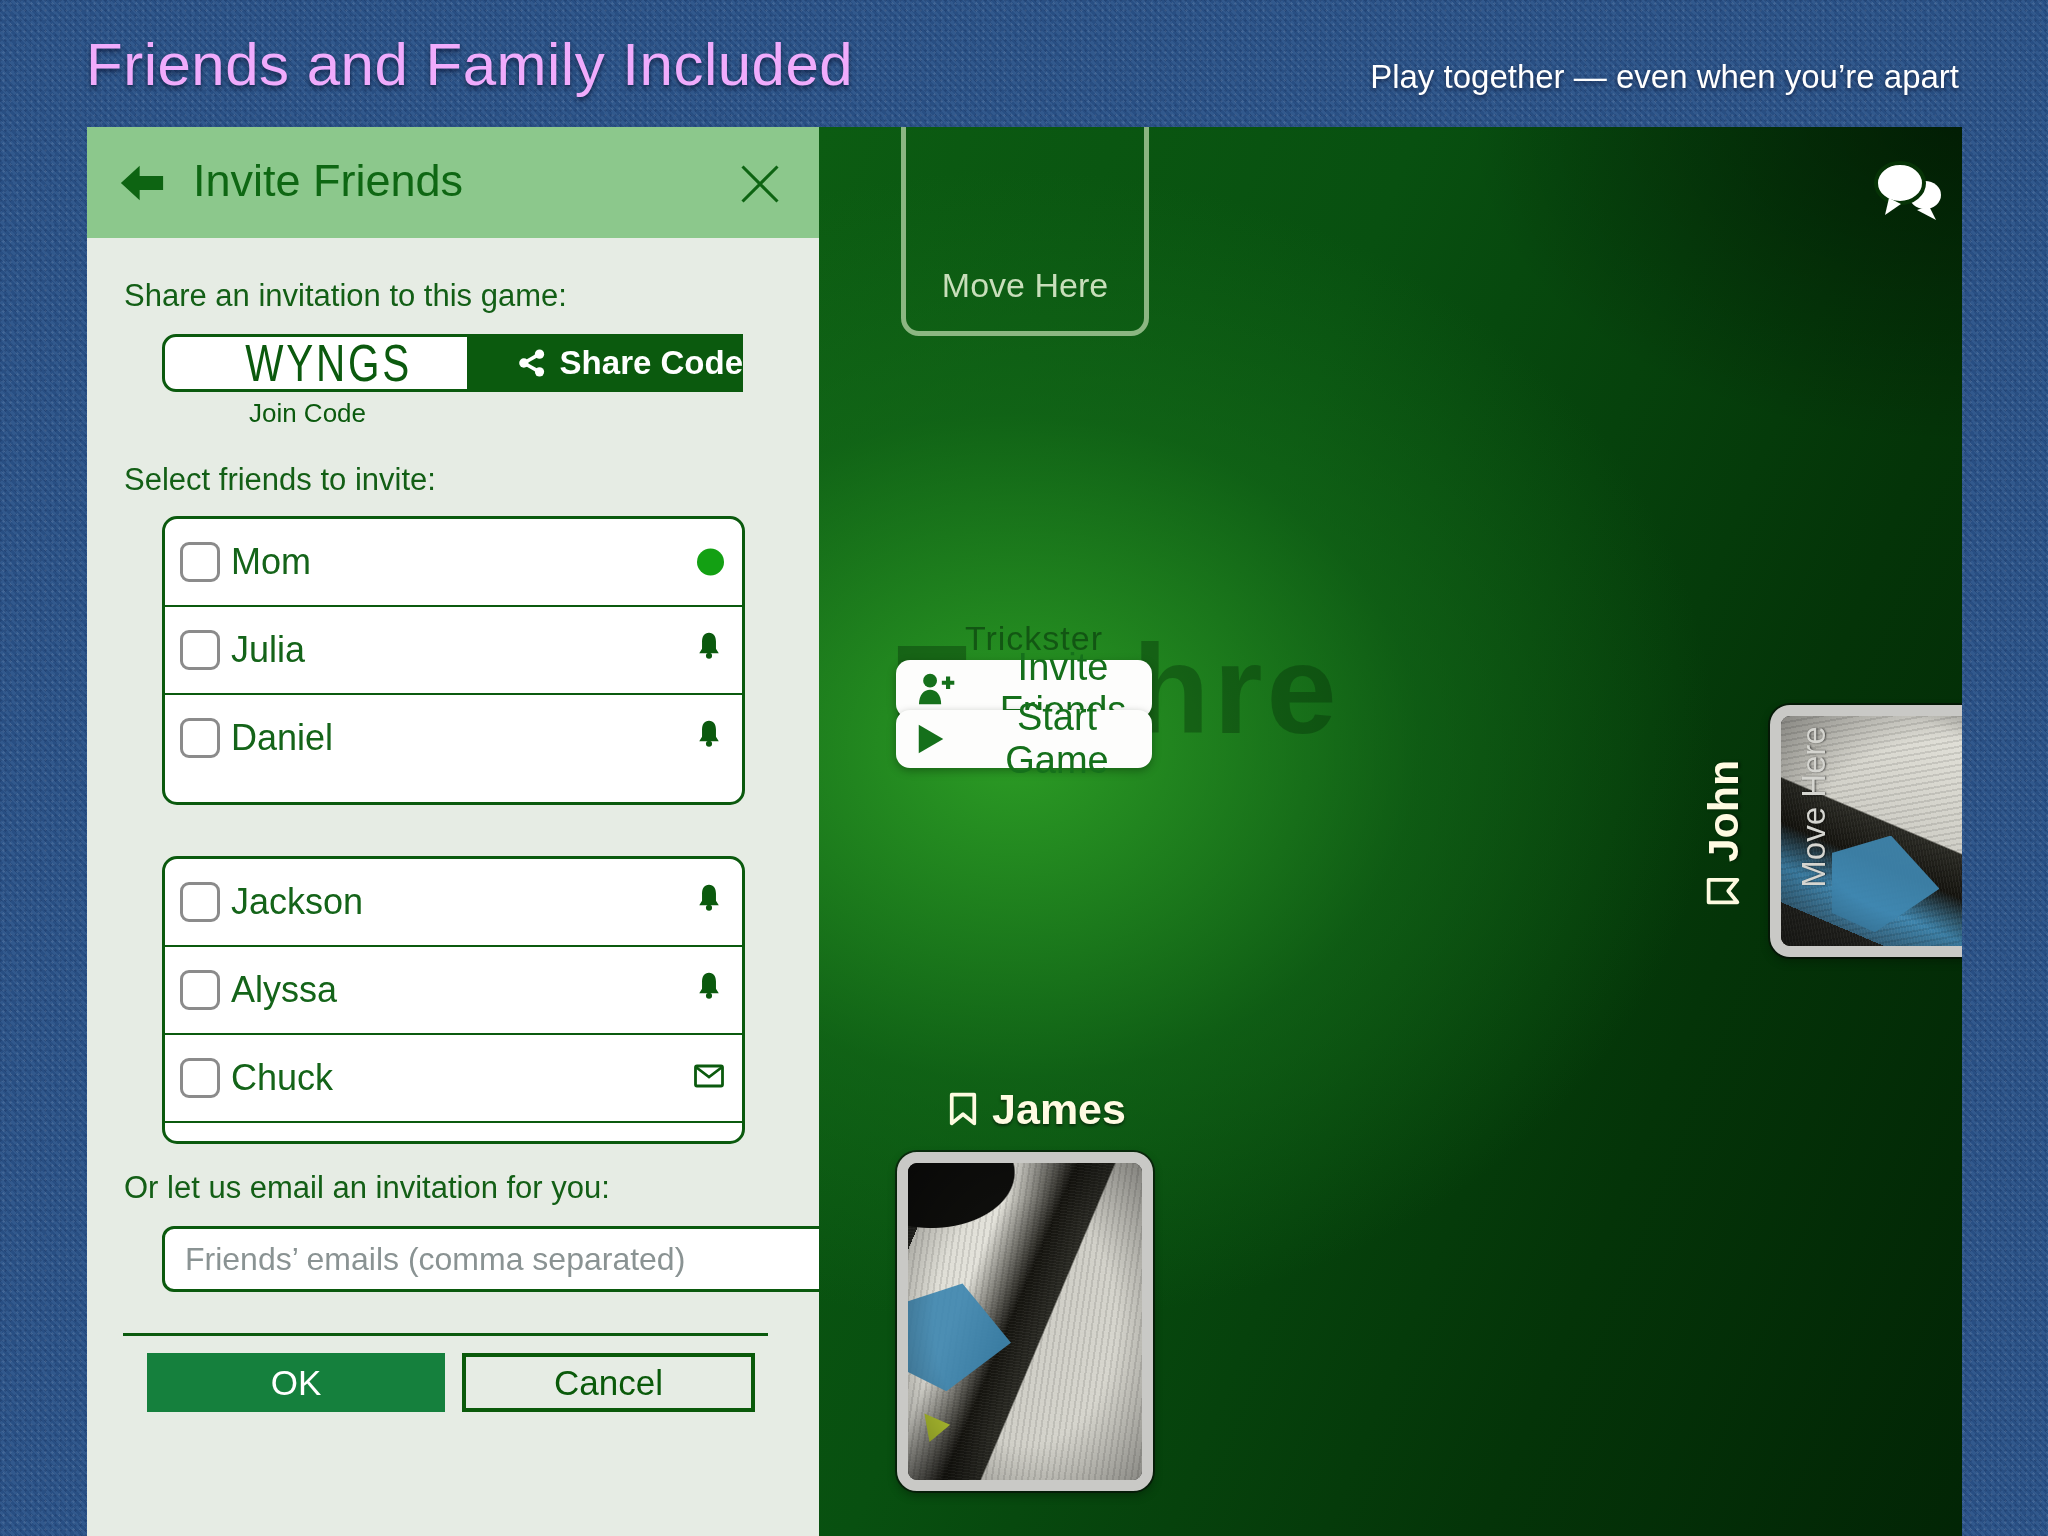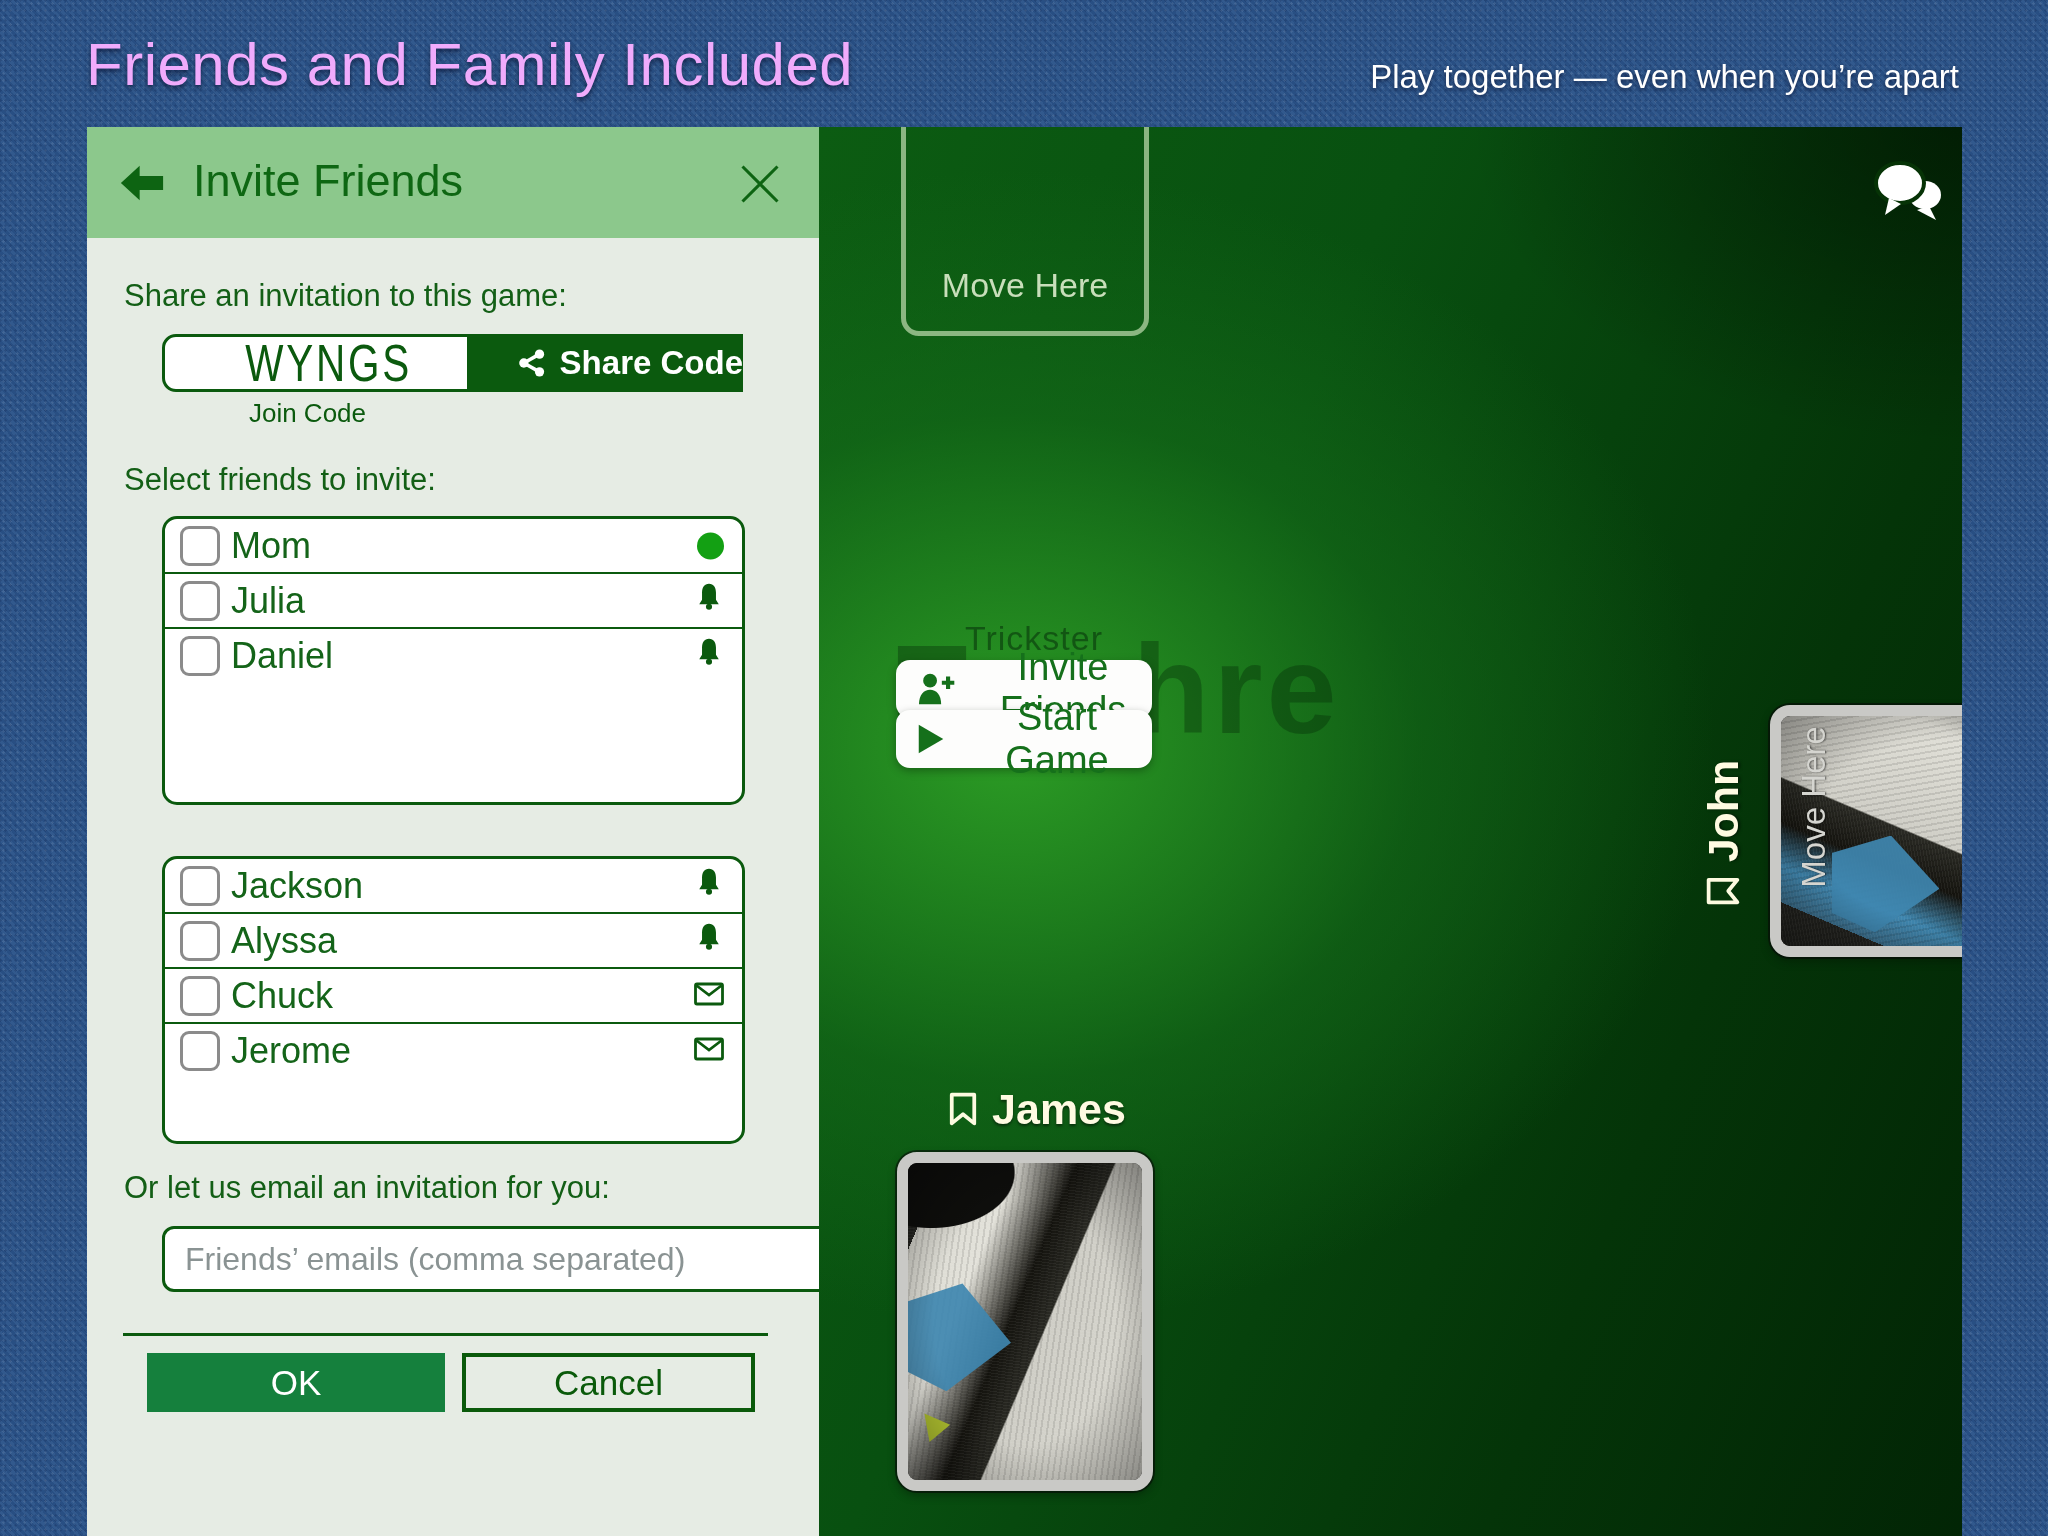--- a/index.html
+++ b/index.html
@@ -47,21 +47,21 @@
   .share-btn{
     left:380px;top:207px;width:276px;height:58px;background:#0b5a0e;
     display:flex;align-items:center;justify-content:flex-end;gap:13px;cursor:pointer;
   }
   .share-btn span{color:#ffffff;font-size:33px;font-weight:bold;}
 
   .friend-group{
     left:75px;width:583px;background:#ffffff;border:3px solid #0b5a0e;
     border-radius:15px;box-sizing:border-box;overflow:hidden;
   }
-  .friend-row{position:relative;height:53px;border-top:2px solid #0b5a0e;text-decoration:underline;}
+  .friend-row{position:relative;height:86px;border-top:2px solid #0b5a0e;text-decoration:underline;}
   .friend-row:first-child{border-top:none;}
   .checkbox{
     position:absolute;left:15px;top:50%;transform:translateY(-50%);
     width:40px;height:40px;background:#ffffff;border:3px solid #8b8b8b;
     border-radius:9px;box-sizing:border-box;cursor:pointer;
   }
   .friend-name{
     position:absolute;left:66px;top:50%;transform:translateY(-50%);
     font-size:36px;color:#146419;
   }

